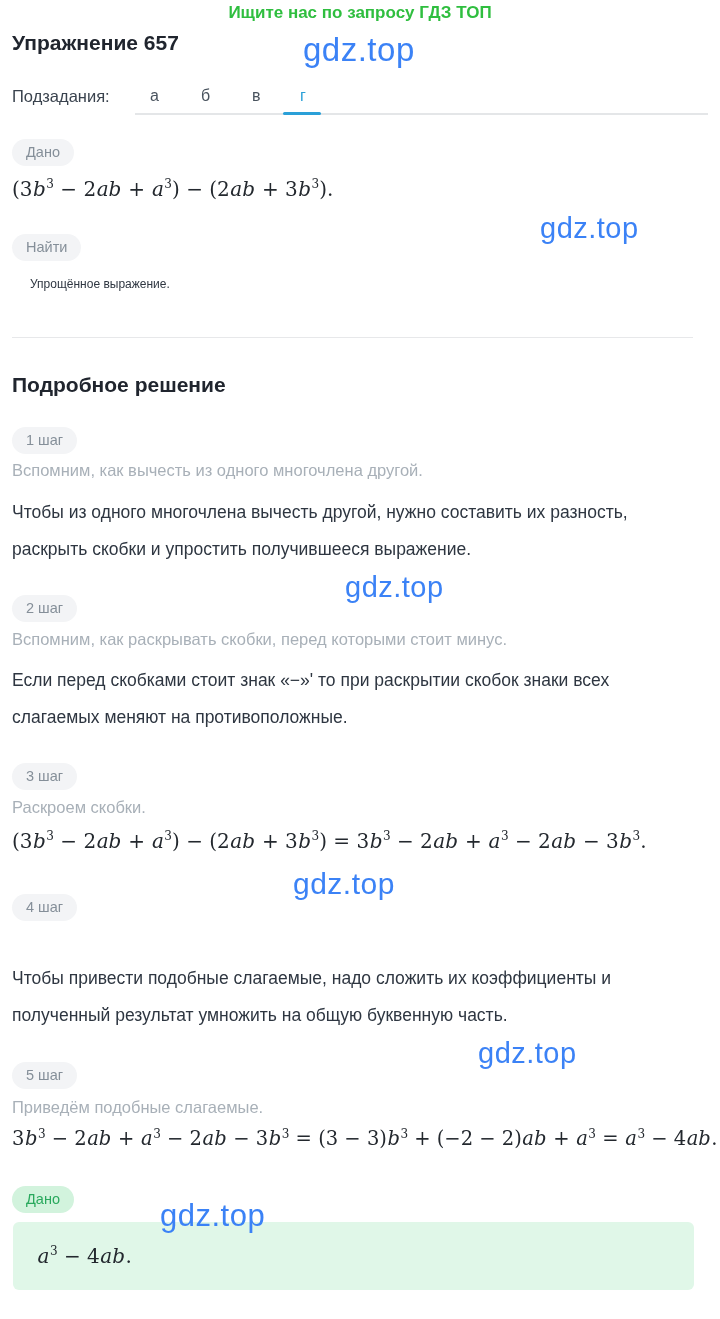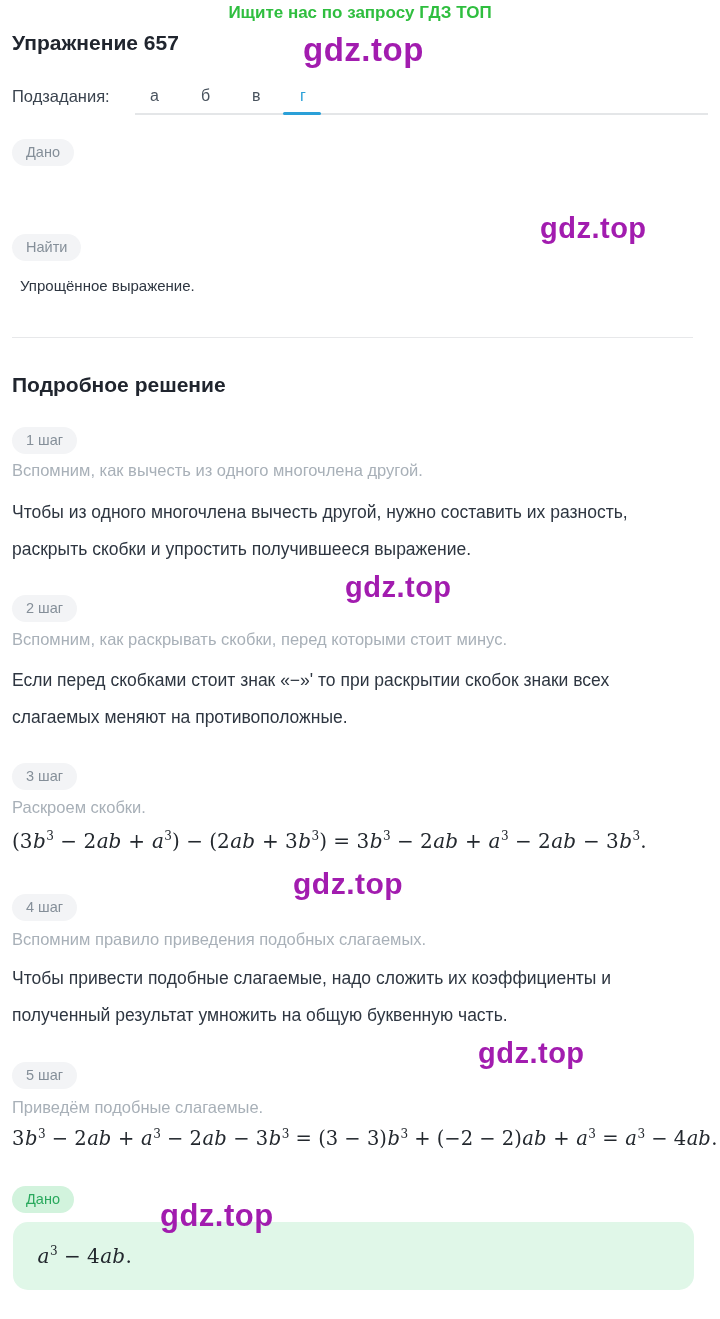--- a/index.html
+++ b/index.html
@@ -5,21 +5,21 @@
   * { margin:0; padding:0; box-sizing:border-box; }
   body { background:#ffffff; font-family:"Liberation Sans", sans-serif; }
   .page { position:relative; width:720px; height:1319px; background:#ffffff; overflow:hidden; margin:0 auto; }
 
   .promo { position:absolute; top:3px; left:0; width:100%; text-align:center;
            font-size:17px; font-weight:600; color:#2fbe3f; }
 
   .page-title { position:absolute; top:31px; left:12px; font-size:21px; font-weight:700; color:#20252e; }
   .section-heading { position:absolute; top:373px; left:12px; font-size:21px; font-weight:700; color:#20252e; }
 
-  .wm { position:absolute; color:#a21caf; font-weight:700; letter-spacing:0.5px; white-space:nowrap; }
+  .wm { position:absolute; color:#3b82f6; font-weight:400; letter-spacing:0.5px; white-space:nowrap; }
   .wm1 { left:303px; top:31px;  font-size:33px; }
   .wm2 { left:540px; top:212px; font-size:29px; }
   .wm3 { left:345px; top:571px; font-size:29px; }
   .wm4 { left:293px; top:867px; font-size:30px; }
   .wm5 { left:478px; top:1037px; font-size:29px; }
   .wm6 { left:160px; top:1198px; font-size:31px; z-index:3; }
 
   .subtasks-label { position:absolute; top:87px; left:12px; font-size:16.5px; color:#3a434e; }
   .tab { position:absolute; top:87px; font-size:16px; color:#49535e; cursor:pointer; }
   .tab-a { left:150px; } .tab-b { left:201px; } .tab-v { left:252px; }
@@ -36,33 +36,33 @@
   .pill-answer { top:1186px; background:#d2f3dd; color:#29a95d; }
 
   .math { position:absolute; left:12px; font-family:"DejaVu Serif", serif; font-size:20px;
           color:#23282e; white-space:nowrap; }
   .math i { font-style:italic; padding:0 0.5px; }
   .math sup { font-size:12px; vertical-align:super; line-height:0; }
   .math-f1 { top:177px; }
   .math-f2 { top:829px; }
   .math-f3 { top:1127px; font-size:19.5px; }
 
-  .find-text { position:absolute; top:277px; left:20px; font-size:15px; color:#2e3641; }
+  .find-text { position:absolute; top:277px; left:30px; font-size:12px; color:#2e3641; }
 
   .divider { position:absolute; top:337px; left:12px; width:681px; height:1px; background:#e7e8ea; }
 
   .hint { position:absolute; left:12px; font-size:16.5px; color:#a8b0b8; white-space:nowrap; }
   .hint-s1 { top:461px; } .hint-s2 { top:630px; } .hint-s3 { top:798px; }
   .hint-s4 { top:930px; } .hint-s5 { top:1098px; }
 
   .par { position:absolute; left:12px; width:670px; font-size:17.5px; line-height:37px; color:#2e3641; }
   .par-s1 { top:494px; } .par-s2 { top:662px; } .par-s4 { top:960px; }
 
   .answer-box { position:absolute; top:1222px; left:13px; width:681px; height:68px;
-                background:#e0f7e8; border-radius:15px; z-index:1; }
+                background:#e0f7e8; border-radius:6px; z-index:1; }
   .answer-box .math { position:absolute; left:24px; top:22px; }
 
   .footer { position:absolute; top:1296px; left:0; width:100%; text-align:center;
             font-size:17px; font-weight:600; color:#5e2b97; }
   .footer span { margin:0 5px; }
   .footer .link { cursor:pointer; }
 </style>
 </head>
 <body>
 
@@ -75,20 +75,21 @@
 
   <div class="subtasks-label">Подзадания:</div>
   <span class="tab tab-a">а</span>
   <span class="tab tab-b">б</span>
   <span class="tab tab-v">в</span>
   <span class="tab tab-g">г</span>
   <div class="tabs-underline"></div>
   <div class="tabs-active-underline"></div>
 
   <div class="pill pill-dado">Дано</div>
+  <div class="math math-f1">(3<i>b</i><sup>3</sup> − 2<i>ab</i> + <i>a</i><sup>3</sup>) − (2<i>ab</i> + 3<i>b</i><sup>3</sup>).</div>
 
   <div class="wm wm2">gdz.top</div>
 
   <div class="pill pill-naiti">Найти</div>
   <div class="find-text">Упрощённое выражение.</div>
 
   <div class="divider"></div>
 
   <div class="section-heading">Подробное решение</div>
 
@@ -102,21 +103,20 @@
   <div class="hint hint-s2">Вспомним, как раскрывать скобки, перед которыми стоит минус.</div>
   <div class="par par-s2">Если перед скобками стоит знак «−»' то при раскрытии скобок знаки всех слагаемых меняют на противоположные.</div>
 
   <div class="pill pill-s3">3 шаг</div>
   <div class="hint hint-s3">Раскроем скобки.</div>
   <div class="math math-f2">(3<i>b</i><sup>3</sup> − 2<i>ab</i> + <i>a</i><sup>3</sup>) − (2<i>ab</i> + 3<i>b</i><sup>3</sup>) = 3<i>b</i><sup>3</sup> − 2<i>ab</i> + <i>a</i><sup>3</sup> − 2<i>ab</i> − 3<i>b</i><sup>3</sup>.</div>
 
   <div class="wm wm4">gdz.top</div>
 
   <div class="pill pill-s4">4 шаг</div>
-  <div class="hint hint-s4">Вспомним правило приведения подобных слагаемых.</div>
   <div class="par par-s4">Чтобы привести подобные слагаемые, надо сложить их коэффициенты и полученный результат умножить на общую буквенную часть.</div>
 
   <div class="wm wm5">gdz.top</div>
 
   <div class="pill pill-s5">5 шаг</div>
   <div class="hint hint-s5">Приведём подобные слагаемые.</div>
   <div class="math math-f3">3<i>b</i><sup>3</sup> − 2<i>ab</i> + <i>a</i><sup>3</sup> − 2<i>ab</i> − 3<i>b</i><sup>3</sup> = (3 − 3)<i>b</i><sup>3</sup> + (−2 − 2)<i>ab</i> + <i>a</i><sup>3</sup> = <i>a</i><sup>3</sup> − 4<i>ab</i>.</div>
 
   <div class="pill pill-answer">Дано</div>
   <div class="wm wm6">gdz.top</div>

